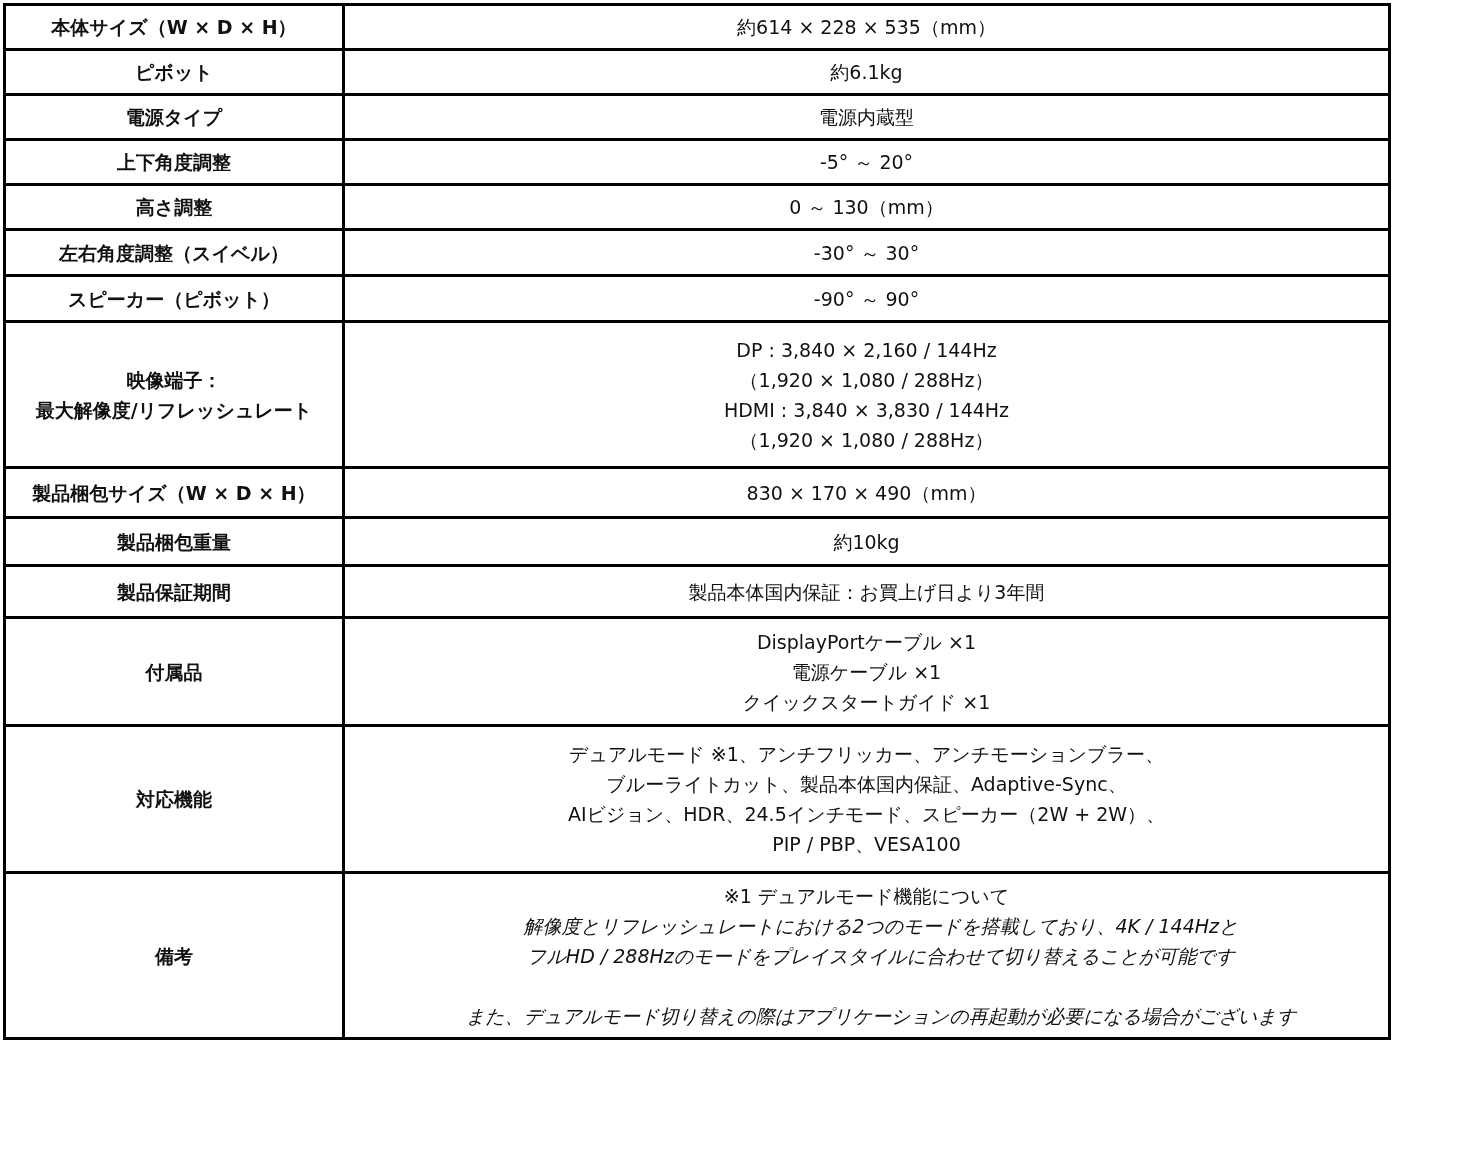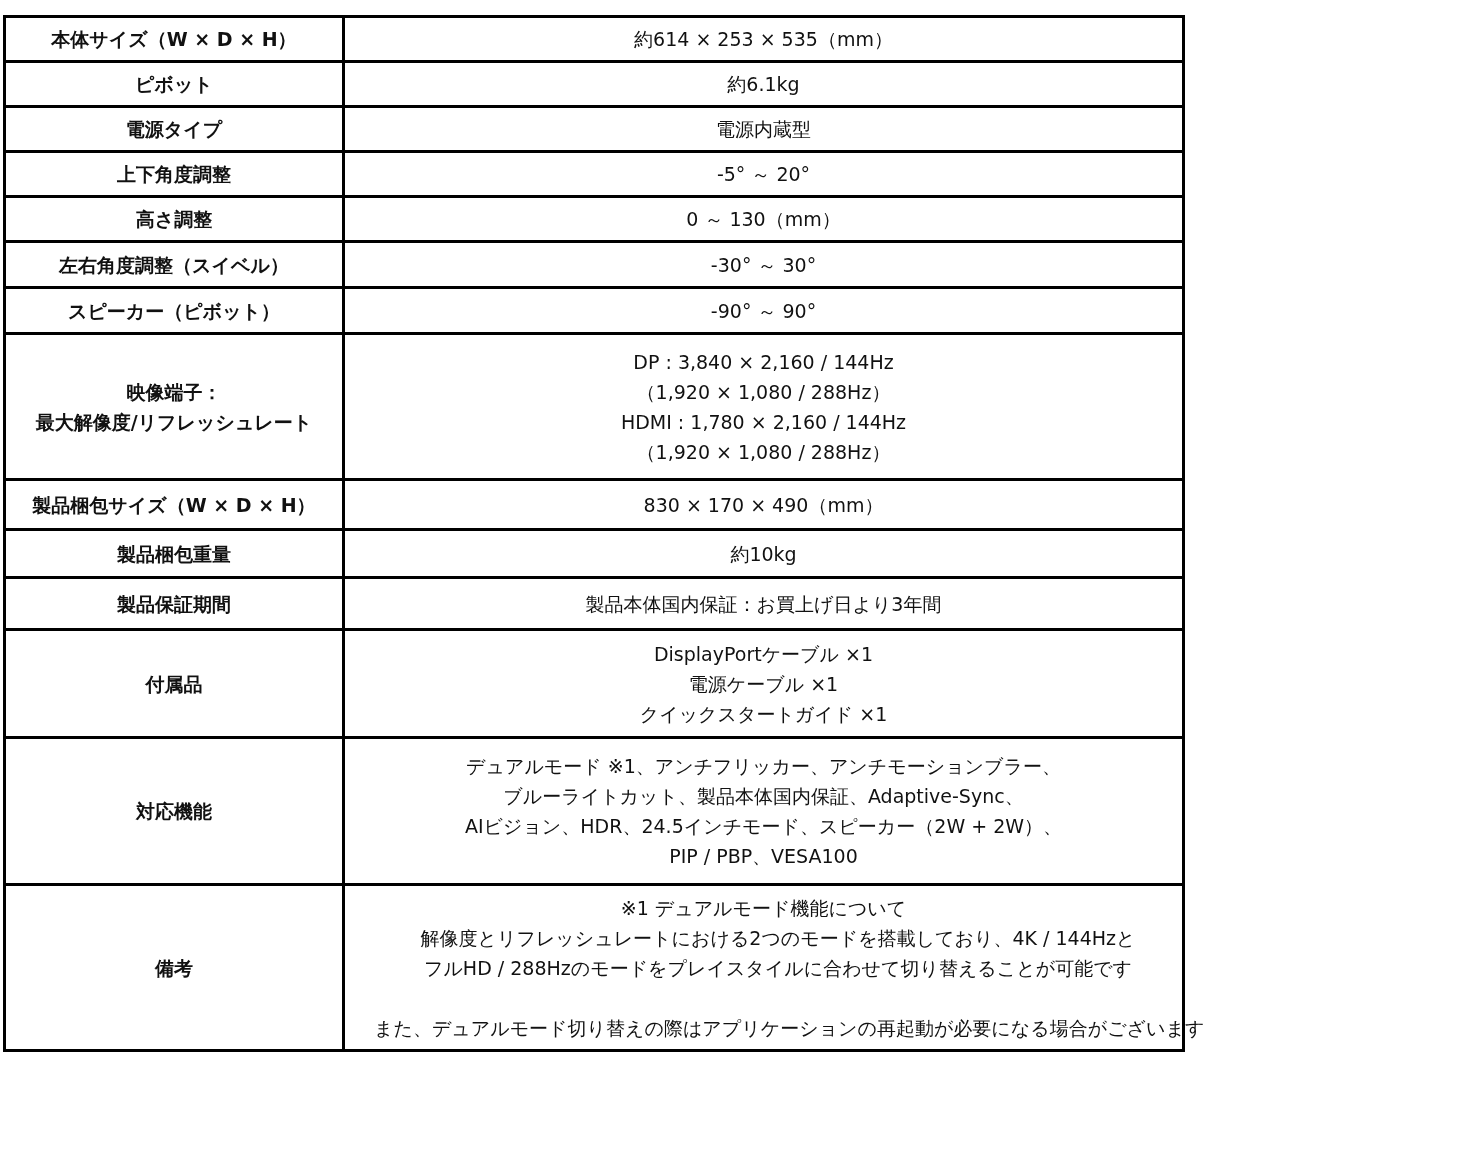--- a/index.html
+++ b/index.html
@@ -11,22 +11,22 @@
     width: 1469px;
     height: 1176px;
     position: relative;
     overflow: hidden;
     font-family: "DejaVu Sans", "Liberation Sans", sans-serif;
     color: #111111;
   }
   table.spec {
     position: absolute;
     left: 3px;
-    top: 15px;
-    width: 1182px;
+    top: 3px;
+    width: 1388px;
     border-collapse: collapse;
     table-layout: fixed;
   }
   table.spec td {
     border: 3px solid #000000;
     padding: 0;
     text-align: center;
     vertical-align: middle;
     font-size: 19px;
     line-height: 30px;
@@ -49,31 +49,32 @@
     padding-top: 8px;
     padding-left: 4px;
   }
   td.notes .line {
     display: block;
     white-space: pre;
     min-height: 30px;
   }
   td.notes .indent {
     padding-left: 29px;
+    font-style: italic;
   }
 </style>
 </head>
 <body>
 
 <table class="spec">
   <tbody>
     <tr style="height:45px">
       <td class="label">本体サイズ（W × D × H）</td>
       <td class="value">
-        <span class="line">約614 × 253 × 535（mm）</span>
+        <span class="line">約614 × 228 × 535（mm）</span>
       </td>
     </tr>
     <tr style="height:45px">
       <td class="label">ピボット</td>
       <td class="value">
         <span class="line">約6.1kg</span>
       </td>
     </tr>
     <tr style="height:45px">
       <td class="label">電源タイプ</td>
@@ -106,21 +107,21 @@
       </td>
     </tr>
     <tr style="height:146px">
       <td class="label">
         <span class="line" style="display:block">映像端子：</span>
         <span class="line" style="display:block">最大解像度/リフレッシュレート</span>
       </td>
       <td class="value">
         <span class="line">DP : 3,840 × 2,160 / 144Hz</span>
         <span class="line">（1,920 × 1,080 / 288Hz）</span>
-        <span class="line">HDMI : 1,780 × 2,160 / 144Hz</span>
+        <span class="line">HDMI : 3,840 × 3,830 / 144Hz</span>
         <span class="line">（1,920 × 1,080 / 288Hz）</span>
       </td>
     </tr>
     <tr style="height:50px">
       <td class="label">製品梱包サイズ（W × D × H）</td>
       <td class="value">
         <span class="line">830 × 170 × 490（mm）</span>
       </td>
     </tr>
     <tr style="height:48px">

